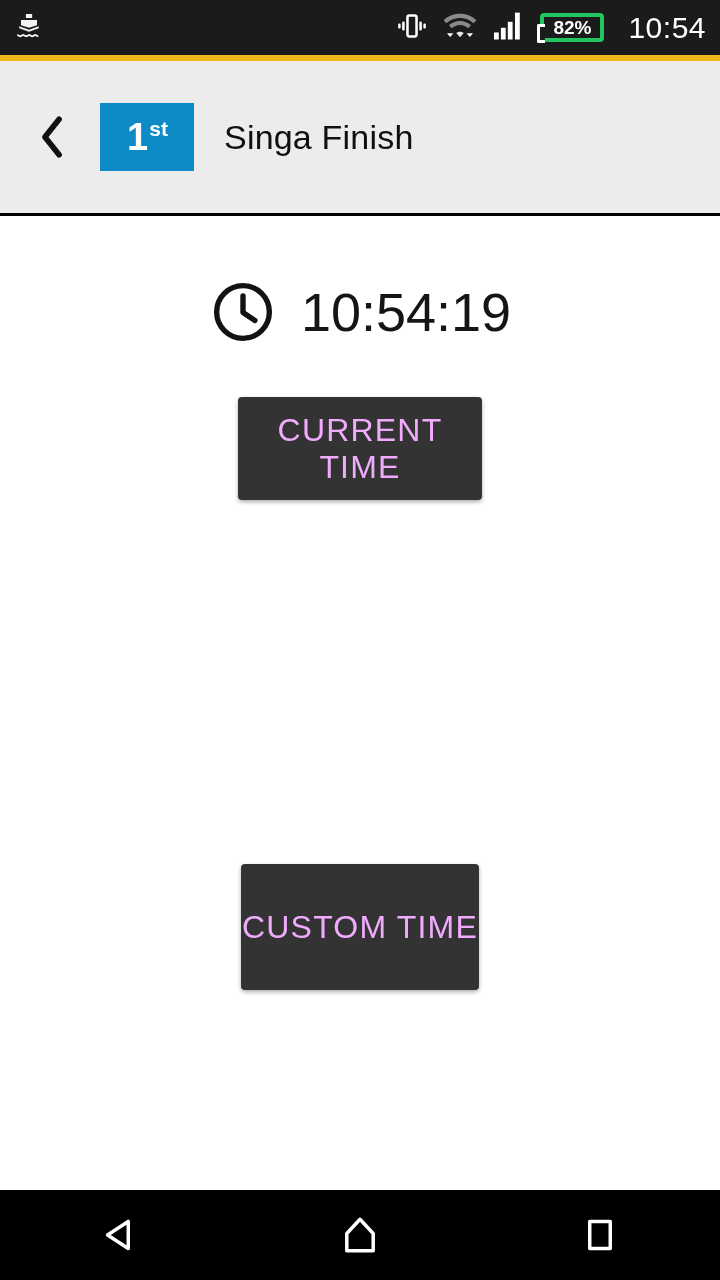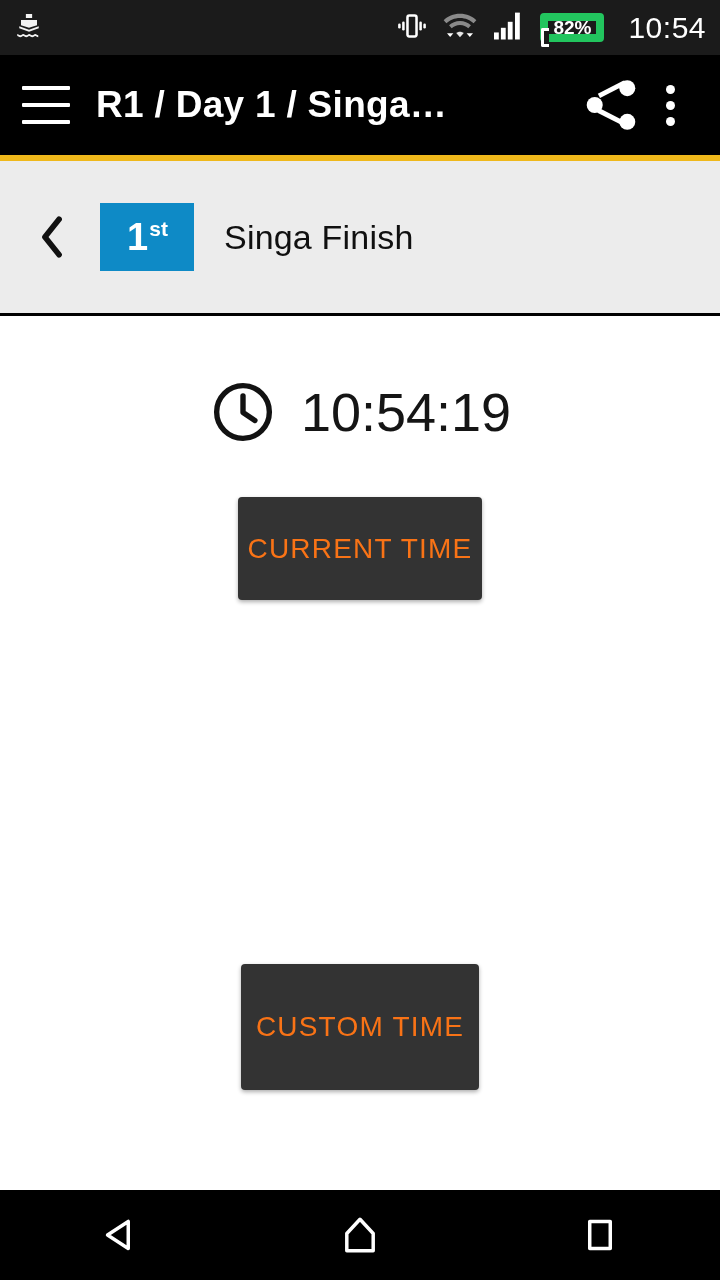--- a/index.html
+++ b/index.html
@@ -26,21 +26,21 @@
   }
   .status-left { display:flex; align-items:center; gap:10px; }
   .status-spacer { flex:1 1 auto; }
   .status-right { display:flex; align-items:center; gap:14px; }
   .status-clock {
     font-size:30px; font-weight:400; letter-spacing:.5px;
     color:#ffffff; margin-left:10px;
   }
   .batt {
     position:relative;
-    border:8px solid #22c55e; border-radius:4px;
+    border:4px solid #22c55e; border-radius:4px;
     height:29px; min-width:64px;
     display:flex; align-items:center; justify-content:center;
     padding:0 4px;
   }
   .batt:before {
     content:""; position:absolute; left:-7px; top:7px;
     width:5px; height:13px; background:#1b1b1b;
     border-top:3px solid #fff; border-bottom:3px solid #fff;
     border-left:3px solid #fff; border-radius:2px 0 0 2px;
   }
@@ -111,24 +111,24 @@
   }
 
   .clock-row {
     margin-top:62px;
     display:flex; align-items:center; gap:24px;
   }
   .clock-ic { width:68px; height:68px; flex:0 0 68px; }
   .clock-text { font-size:54px; font-weight:400; color:#151515; letter-spacing:0px; }
 
   .btn {
-    background:#333333; color:#f97316;
+    background:#333333; color:#f0abfc;
     border:none; border-radius:4px;
     font-family:"Liberation Sans", sans-serif;
-    font-size:28px; letter-spacing:1.2px;
+    font-size:32px; letter-spacing:1.2px;
     box-shadow:0 2px 4px rgba(0,0,0,.32);
     cursor:pointer;
     display:flex; align-items:center; justify-content:center;
   }
   .btn-current { width:244px; height:103px; margin-top:51px; }
   .btn-custom  { width:238px; height:126px; }
 
   
   .picker {
     margin-top:38px;
@@ -206,42 +206,20 @@
           <path d="M18.2 1.2 15 7.2V1.2z"></path>
         </svg>
       </span>
       <span class="batt">
         <span>82%</span>
       </span>
       <span class="status-clock">10:54</span>
     </div>
   </div>
 
-  <div class="app-bar">
-    <div class="hamburger">
-      <i></i>
-      <i></i>
-      <i></i>
-    </div>
-    <div class="app-title">R1 / Day 1 / Singa…</div>
-    <div class="appbar-icon">
-      <svg class="share-ic" viewBox="0 0 24 24" fill="#ffffff">
-        <circle cx="18.3" cy="5.5" r="3.1"></circle>
-        <circle cx="5.7" cy="12" r="3.1"></circle>
-        <circle cx="18.3" cy="18.5" r="3.1"></circle>
-        <rect x="6.9" y="7.6" width="11.2" height="1.9" transform="rotate(-27 6.9 7.6)"></rect>
-        <rect x="7.6" y="13.3" width="11.2" height="1.9" transform="rotate(27 7.6 13.3)"></rect>
-      </svg>
-    </div>
-    <div class="appbar-icon more-ic">
-      <i></i>
-      <i></i>
-      <i></i>
-    </div>
-  </div>
 
   <div class="accent-rule"></div>
 
   <div class="sub-header">
     <div class="chev-back">
       <svg width="30" height="46" viewBox="0 0 16 26" fill="none" stroke="#111" stroke-width="3.2" stroke-linecap="round" stroke-linejoin="round">
         <polyline points="12,3 4,13 12,23"></polyline>
       </svg>
     </div>
     <div class="rank-badge">

